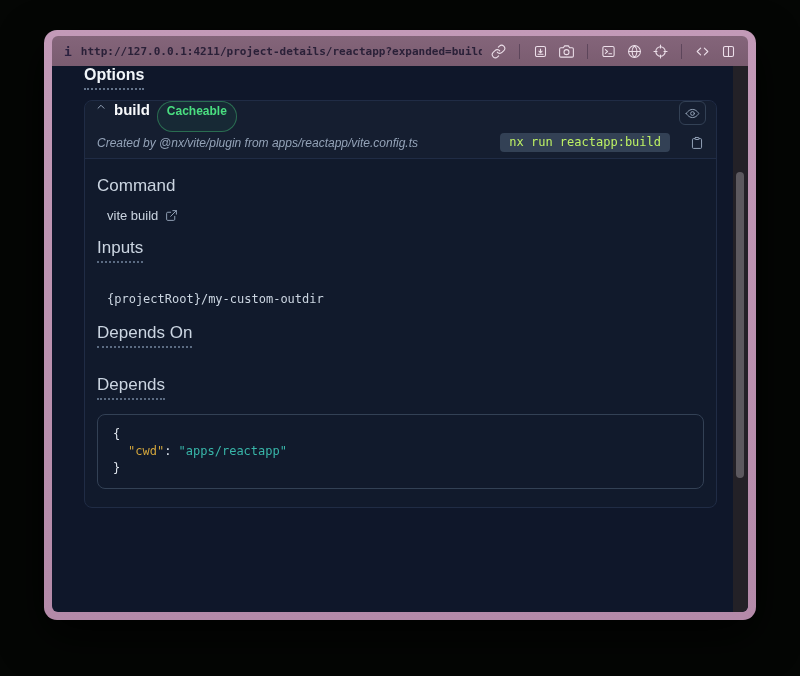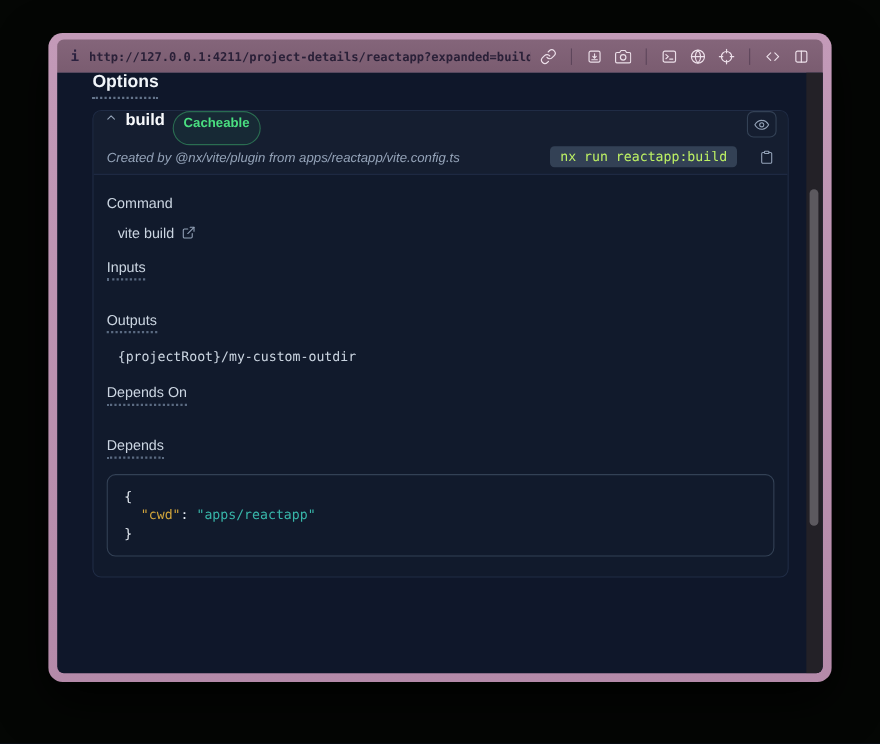--- a/index.html
+++ b/index.html
@@ -80,21 +80,21 @@
     font-family:"DejaVu Sans Mono", monospace; font-size:12px;
     padding:2px 9px 3px; border-radius:4px; white-space:nowrap;
   }
   .copy-btn { background:none; border:none; cursor:pointer; padding:0; display:flex; }
   .copy-btn svg { width:14px; height:14px; stroke:#94a3b8; stroke-width:1.7; fill:none;
     stroke-linecap:round; stroke-linejoin:round; display:block; }
   
   .card-body { padding:17px 12px 14px; }
   .section { margin-bottom:15px; }
   .section-label {
-    display:inline-block; font-size:13px; font-weight:500; color:#cbd5e1;
+    display:inline-block; font-size:17px; font-weight:500; color:#cbd5e1;
     margin-bottom:12px;
   }
   .section-label.tooltip { border-bottom:2px dotted #5b6b82; padding-bottom:3px; cursor:help; }
   .command-line {
     padding-left:10px; display:flex; align-items:center; gap:7px;
     font-size:13px; color:#cbd5e1; cursor:pointer; width:max-content;justify-content:center;
   }
   .command-line svg { width:13px; height:13px; stroke:#94a3b8; stroke-width:1.8; fill:none;
     stroke-linecap:round; stroke-linejoin:round; display:block; }
   .mono-list {
@@ -214,21 +214,20 @@
                   <path d="M10.5 13.5 21 3"></path>
                 </svg>
             </div>
           </div>
 
           <div class="section">
             <div><span class="section-label tooltip">Inputs</span></div>
           </div>
 
           <div class="section">
-            <div><span class="section-label tooltip">Outputs</span></div>
             <div class="mono-list">
               <div>{projectRoot}/my-custom-outdir</div>
             </div>
           </div>
 
           <div class="section">
             <div><span class="section-label tooltip">Depends On</span></div>
           </div>
 
           <div class="section" style="margin-bottom:4px;">

